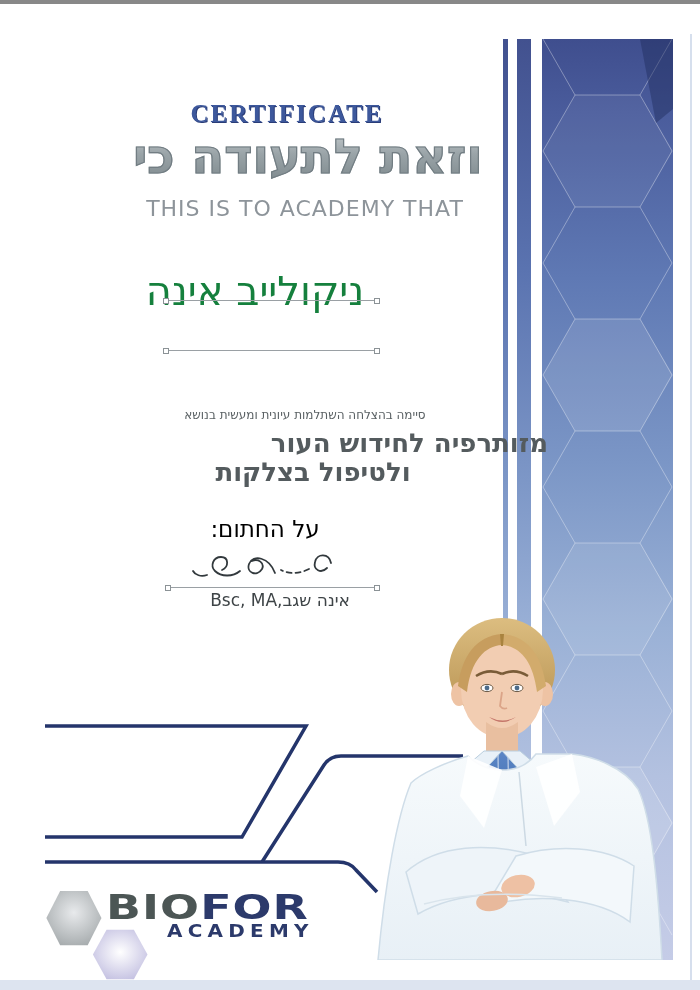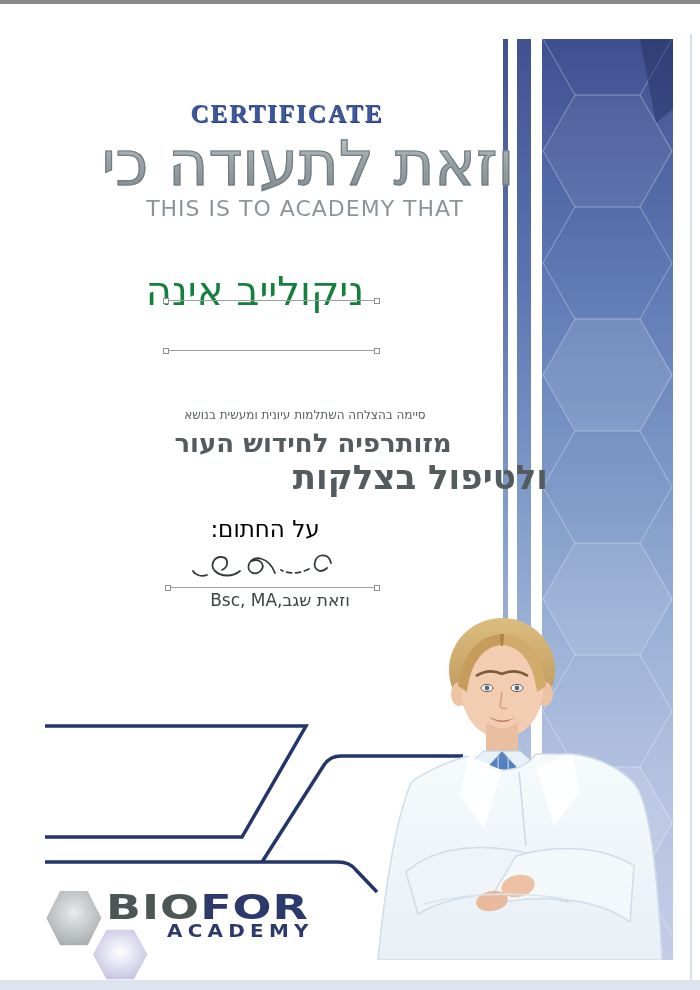--- a/index.html
+++ b/index.html
@@ -19,34 +19,34 @@
   .stripe.s1{left:503px;width:5px;}
   .stripe.s2{left:517px;width:14px;}
   .edge-line{position:absolute;left:690px;top:30px;width:2px;height:960px;background:#ccd7e9;opacity:.8;}
   .bottom-strip{position:absolute;left:0;top:976px;width:700px;height:14px;background:#dde4f0;}
   
   .content{position:absolute;left:40px;top:0;width:470px;text-align:center;}
   .t-en{position:absolute;left:0;width:100%;top:96px;transform:translateX(12px);
     font-family:"Liberation Serif","DejaVu Serif",serif;font-weight:bold;font-size:25px;
     letter-spacing:2px;color:#3d589c;text-shadow:1px 1px 0 #2a3d78;}
   .t-he{position:absolute;left:0;width:100%;top:126px;transform:translateX(33px);
-    font-size:62px;font-weight:normal;line-height:1.1;
+    font-size:48px;font-weight:bold;line-height:1.1;
     background:linear-gradient(180deg,#c6cccf 0%,#9aa4a8 45%,#7e898d 100%);
     -webkit-background-clip:text;background-clip:text;color:transparent;
     -webkit-text-stroke:1.2px #727d83;}
   .t-sub{position:absolute;left:0;width:100%;top:192px;transform:translateX(30px);
     font-size:22px;letter-spacing:1px;color:#8d949a;}
   .t-name{position:absolute;left:0;width:100%;top:264px;transform:translateX(-20px);
     font-size:40px;font-weight:normal;color:#15803d;}
   .t-intro{position:absolute;left:0;width:100%;top:404px;transform:translateX(30px);
     font-size:12px;color:#5a6164;}
   .t-course1{position:absolute;left:0;width:100%;top:424px;transform:translateX(38px);
+    font-size:26px;font-weight:bold;color:#545b5e;text-align:right;}
+  .t-course2{position:absolute;left:0;width:100%;top:453px;transform:translateX(38px);
     font-size:26px;font-weight:bold;color:#545b5e;}
-  .t-course2{position:absolute;left:0;width:100%;top:453px;transform:translateX(38px);
-    font-size:34px;font-weight:bold;color:#545b5e;text-align:right;}
   .t-siglabel{position:absolute;left:0;width:100%;top:512px;transform:translateX(-10px);
     font-size:23px;color:#000000;}
   .t-signatory{position:absolute;left:0;width:100%;top:586px;transform:translateX(5px);
     font-size:17px;color:#3e4447;}
   
   .rule{position:absolute;height:1px;background:#9aa0a4;}
   .rule .sq{position:absolute;top:-2px;width:4px;height:4px;background:#fff;border:1px solid #8b9296;}
   .rule .sq.l{left:-5px;} .rule .sq.r{right:-5px;}
   .rule1{left:168px;top:296px;width:207px;}
   .rule2{left:168px;top:346px;width:207px;}
@@ -167,21 +167,21 @@
 
   <div class="content">
     <div class="t-en">CERTIFICATE</div>
     <div class="t-he" dir="rtl">וזאת לתעודה כי</div>
     <div class="t-sub">THIS IS TO ACADEMY THAT</div>
     <div class="t-name" dir="rtl">ניקולייב אינה</div>
     <div class="t-intro" dir="rtl">סיימה בהצלחה השתלמות עיונית ומעשית בנושא</div>
     <div class="t-course1" dir="rtl">מזותרפיה לחידוש העור</div>
     <div class="t-course2" dir="rtl">ולטיפול בצלקות</div>
     <div class="t-siglabel" dir="rtl">על החתום:</div>
-    <div class="t-signatory" dir="rtl">וזאת שגב,Bsc, MA</div>
+    <div class="t-signatory" dir="rtl">אינה שגב,Bsc, MA</div>
   </div>
 
   <div class="rule rule1">
       <span class="sq l"></span>
       <span class="sq r"></span>
     </div>
   <div class="rule rule2">
       <span class="sq l"></span>
       <span class="sq r"></span>
     </div>

